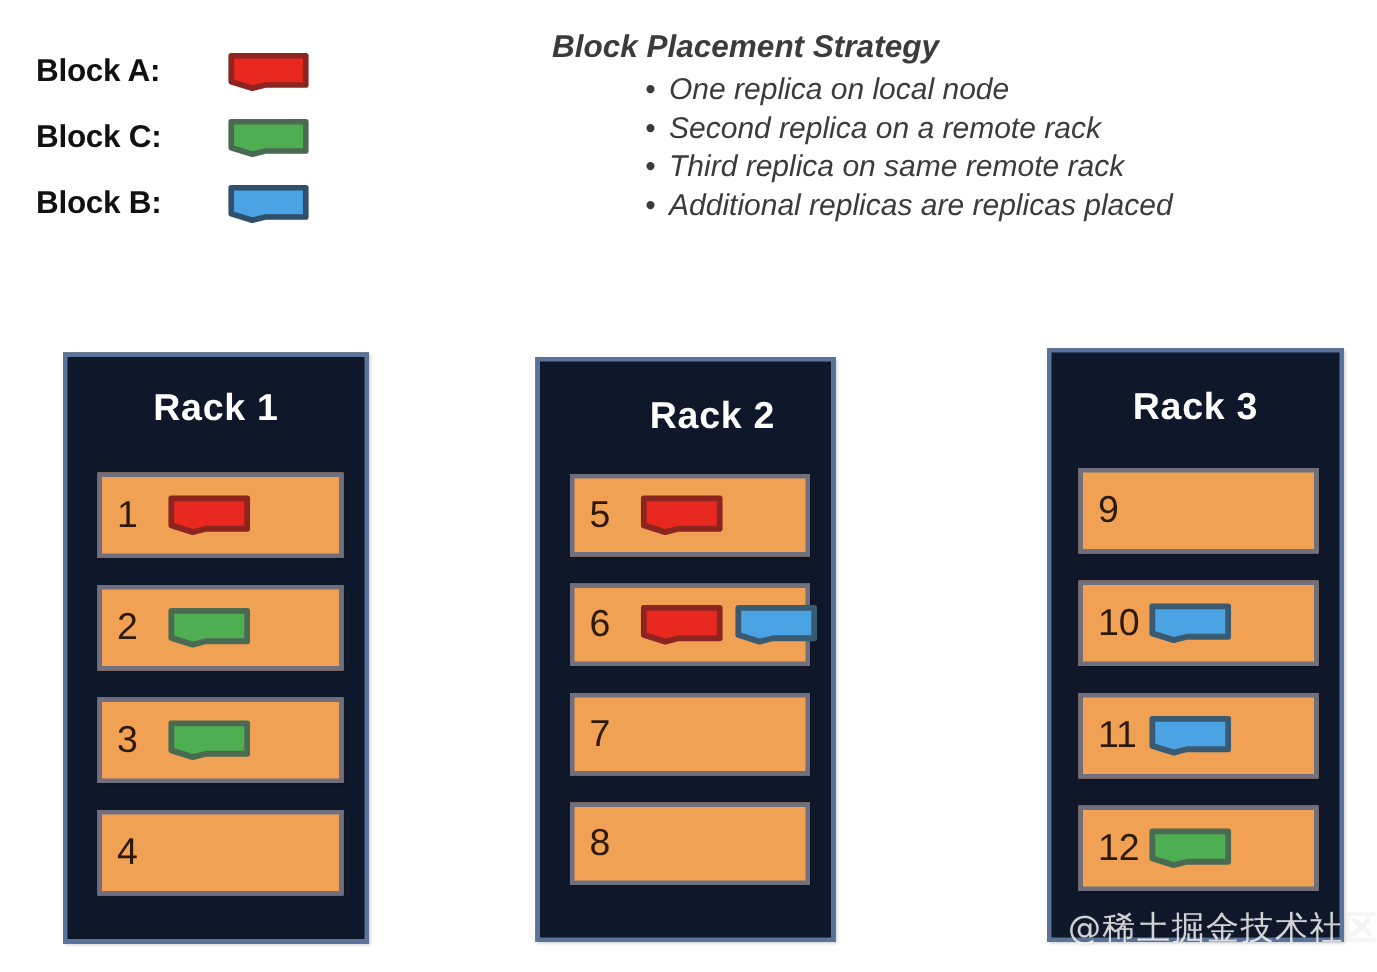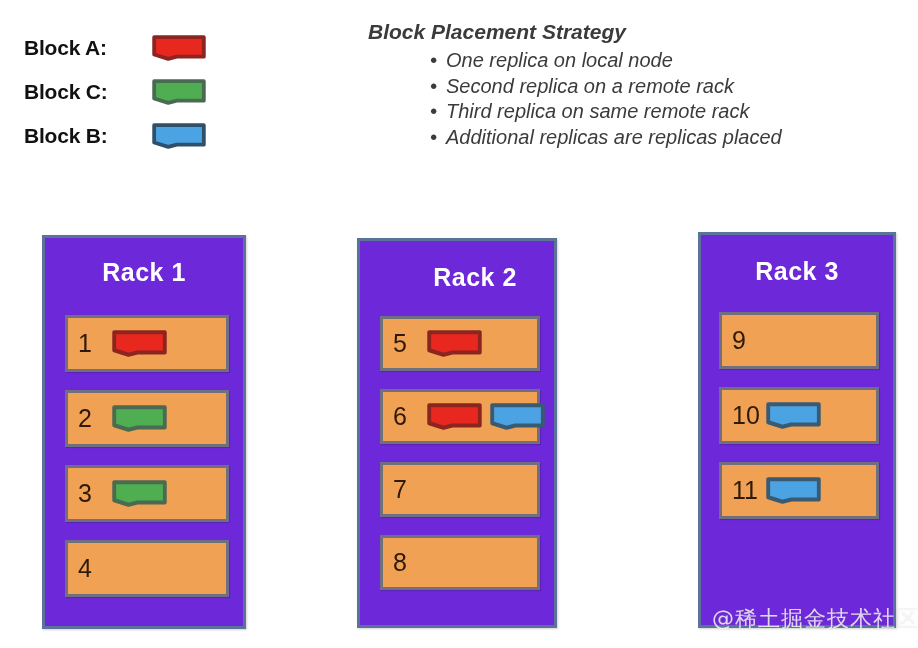--- a/index.html
+++ b/index.html
@@ -84,21 +84,21 @@
     position: absolute;
     left: 62px;
     top: 0;
     font-size: 20px;
     line-height: 25.5px;
   }
 
   
   .rack {
     position: absolute;
-    background: #6d28d9;
+    background: #0f172a;
     border: 3px solid #5c7399;
     box-sizing: border-box;
     box-shadow: 1px 1px 2px rgba(0,0,0,0.18);
   }
   .rack-title {
     text-align: center;
     color: #ffffff;
     font-size: 25px;
     font-weight: bold;
     letter-spacing: 0.5px;
@@ -286,19 +286,29 @@
           <div class="node" style="margin-left: 18px; width: 160px; height: 57px; margin-bottom: 18px; padding-left: 10px;">
             <span class="node-id">11</span>
             <span class="node-blocks">
               <span class="node-blk">
                 <svg viewBox="0 0 100 48" preserveAspectRatio="none" width="55" height="27" class="blk">
                   <path d="M4,4 L96,4 L96,40 L46,40 L30,44 L4,36 Z" fill="#4ba3e3" stroke="#3a5a72" stroke-width="7" stroke-linejoin="round"></path>
                 </svg>
               </span>
             </span>
           </div>
+          <div class="node" style="margin-left: 18px; width: 160px; height: 57px; margin-bottom: 0px; padding-left: 10px;">
+            <span class="node-id">12</span>
+            <span class="node-blocks">
+              <span class="node-blk">
+                <svg viewBox="0 0 100 48" preserveAspectRatio="none" width="55" height="27" class="blk">
+                  <path d="M4,4 L96,4 L96,40 L46,40 L30,44 L4,36 Z" fill="#4fae52" stroke="#4a6b52" stroke-width="7" stroke-linejoin="round"></path>
+                </svg>
+              </span>
+            </span>
+          </div>
         </div>
       </div>
     </div>
 
   <div id="watermark">@稀土掘金技术社区</div>
 
 </div>
 
 </body></html>

